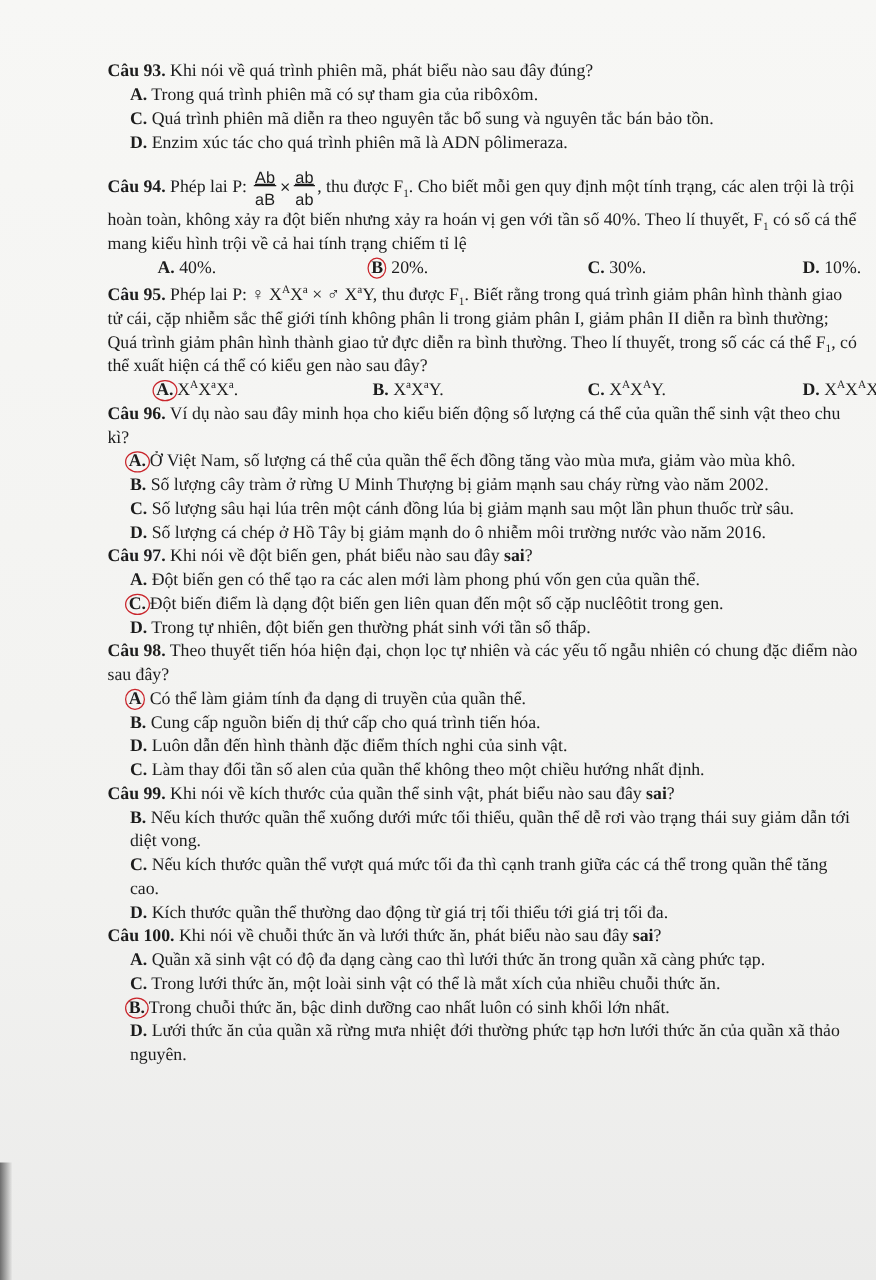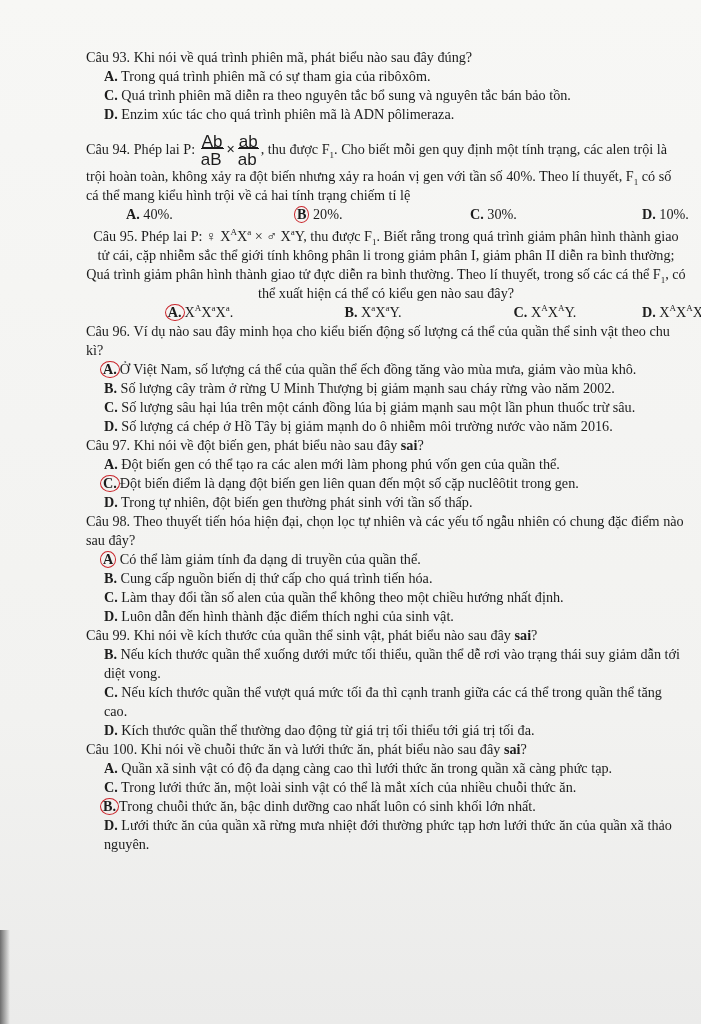--- a/index.html
+++ b/index.html
@@ -17,41 +17,41 @@
   .edge-shadow {
     position: absolute; left: 0; top: 930px; width: 10px; height: 94px;
     background: linear-gradient(90deg, #6d6d6d, rgba(200,200,200,0));
   }
   .content {
     position: absolute; left: 86px; top: 48px; width: 600px;
     font-size: 14.2px; line-height: 19px;
   }
   .q { margin: 0; }
   .q-head { display: block; }
-  .q-num { font-weight: normal; }
+  .q-num { font-weight: bold; }
   .opt { display: block; padding-left: 18px; position: relative; }
   .opt-letter { font-weight: bold; }
   .circled {
     display: inline-block; border: 1.4px solid #c9252b; border-radius: 50%;
     padding: 0 2px; margin-left: -4px; line-height: 15px;
   }
   .opts-row { display: flex; padding-left: 18px; }
   .opts-row .cell { flex: 0 0 auto; margin-left: 22px; }
   sup, sub { font-size: 9px; line-height: 0; }
   .frac {
-    display: inline-block; vertical-align: middle; text-align: left;
-    font-family: "Liberation Sans", sans-serif; font-size: 17px; line-height: 15px;
+    display: inline-block; vertical-align: middle; text-align: center;
+    font-family: "Liberation Sans", sans-serif; font-size: 13px; line-height: 15px;
     margin: 0 2px;
   }
   .frac .num { display: block; border-bottom: 1px solid #1c1c1c; padding: 0 1px; }
   .frac .num::after { content:""; display:block; border-bottom: 1px solid #1c1c1c; margin-top: -2px; }
   .frac .den { display: block; padding-top: 3px; }
   .times { font-family: "Liberation Sans", sans-serif; margin: 0 1px; }
   .sp94 { margin-top: 10px; }
-  .mt3 { margin-top: 3px; text-align: center; }
+  .mt3 { margin-top: 3px; }
 </style>
 </head>
 <body>
 
 <div class="page">
   <div class="edge-shadow"></div>
 
   <div class="content">
 
     <div class="q">
@@ -93,22 +93,22 @@
       <span class="q-head"><span class="q-num">Câu 97.</span><span> Khi nói về đột biến gen, phát biểu nào sau đây </span><b>sai</b><span>?</span></span>
       <span class="opt"><span class="opt-letter">A.</span><span> Đột biến gen có thể tạo ra các alen mới làm phong phú vốn gen của quần thể.</span></span>
       <span class="opt"><span class="opt-letter circled">C.</span><span>Đột biến điểm là dạng đột biến gen liên quan đến một số cặp nuclêôtit trong gen.</span></span>
       <span class="opt"><span class="opt-letter">D.</span><span> Trong tự nhiên, đột biến gen thường phát sinh với tần số thấp.</span></span>
     </div>
 
     <div class="q">
       <span class="q-head"><span class="q-num">Câu 98.</span><span> Theo thuyết tiến hóa hiện đại, chọn lọc tự nhiên và các yếu tố ngẫu nhiên có chung đặc điểm nào sau đây?</span></span>
       <span class="opt"><span class="opt-letter circled">A</span><span> Có thể làm giảm tính đa dạng di truyền của quần thể.</span></span>
       <span class="opt"><span class="opt-letter">B.</span><span> Cung cấp nguồn biến dị thứ cấp cho quá trình tiến hóa.</span></span>
+      <span class="opt"><span class="opt-letter">D.</span><span> Luôn dẫn đến hình thành đặc điểm thích nghi của sinh vật.</span></span>
       <span class="opt"><span class="opt-letter">C.</span><span> Làm thay đổi tần số alen của quần thể không theo một chiều hướng nhất định.</span></span>
-      <span class="opt"><span class="opt-letter">D.</span><span> Luôn dẫn đến hình thành đặc điểm thích nghi của sinh vật.</span></span>
     </div>
 
     <div class="q">
       <span class="q-head"><span class="q-num">Câu 99.</span><span> Khi nói về kích thước của quần thể sinh vật, phát biểu nào sau đây </span><b>sai</b><span>?</span></span>
       <span class="opt"><span class="opt-letter">B.</span><span> Nếu kích thước quần thể xuống dưới mức tối thiểu, quần thể dễ rơi vào trạng thái suy giảm dẫn tới diệt vong.</span></span>
       <span class="opt"><span class="opt-letter">C.</span><span> Nếu kích thước quần thể vượt quá mức tối đa thì cạnh tranh giữa các cá thể trong quần thể tăng cao.</span></span>
       <span class="opt"><span class="opt-letter">D.</span><span> Kích thước quần thể thường dao động từ giá trị tối thiểu tới giá trị tối đa.</span></span>
     </div>
 
     <div class="q">

